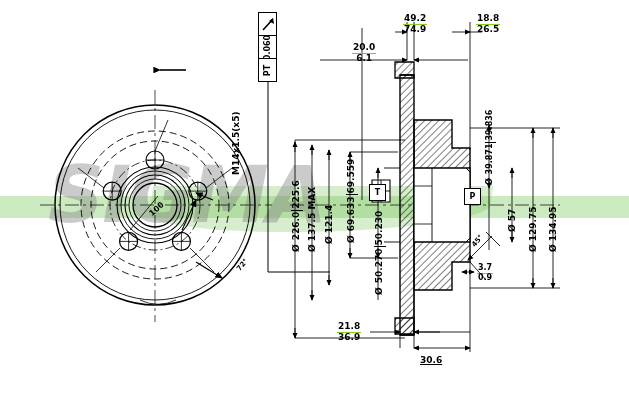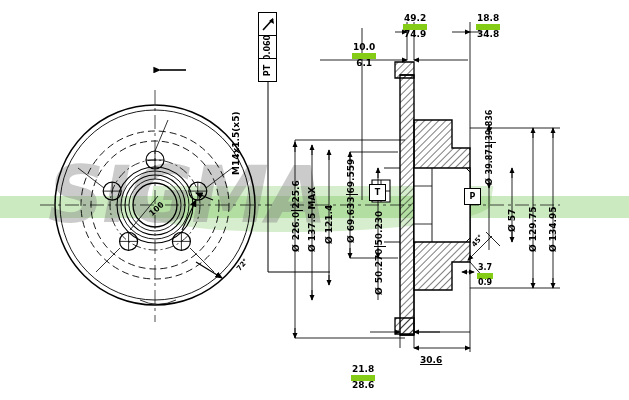--- a/index.html
+++ b/index.html
@@ -40,21 +40,21 @@
   
   .lbl{
     position:absolute;z-index:20;
     font-family:"DejaVu Sans", sans-serif;
     font-weight:bold;font-size:9px;line-height:9.5px;
     color:#000;white-space:nowrap;
   }
   .lbl.small{font-size:8px;line-height:8.5px;}
   .lbl.tiny{font-size:7px;line-height:7.5px;}
   .stack{display:flex;flex-direction:column;align-items:center;}
-  .stack .top{border-bottom:6px solid #84cc16;padding:0 1px;}
+  .stack .top{border-bottom:1px solid #84cc16;padding:0 1px;}
   .stack .bot{padding:0 1px;}
 
   .vstack{
     display:inline-flex;flex-direction:row;align-items:center;
   }
   .vstack .c1{border-right:1px solid #000;padding:1px 1px;}
   .vstack .c2{padding:1px 1px;}
 
   
   .fcf{
@@ -315,27 +315,27 @@
   <div class="lbl" style="left:403px;top:14px;">
     <div class="stack">
       <div class="top">49.2</div>
       <div class="bot">74.9</div>
     </div>
   </div>
 
   <div class="lbl" style="left:476px;top:14px;">
     <div class="stack">
       <div class="top">18.8</div>
-      <div class="bot">34.8</div>
+      <div class="bot">26.5</div>
     </div>
   </div>
 
   <div class="lbl" style="left:352px;top:43px;">
     <div class="stack">
-      <div class="top">10.0</div>
+      <div class="top">20.0</div>
       <div class="bot">6.1</div>
     </div>
   </div>
 
   <div class="lbl" style="left:291px;top:252px;transform:rotate(-90deg);transform-origin:left top;">
     <span>Ø</span>
     <span class="vstack">
       <span class="c1">226.0</span>
       <span class="c2">225.6</span>
     </span>
@@ -368,24 +368,24 @@
       <span class="c2">39.836</span>
     </span>
   </div>
 
   <div class="lbl" style="left:508px;top:232px;transform:rotate(-90deg);transform-origin:left top;">Ø 57</div>
 
   <div class="lbl" style="left:529px;top:252px;transform:rotate(-90deg);transform-origin:left top;">Ø 129.75</div>
 
   <div class="lbl" style="left:549px;top:252px;transform:rotate(-90deg);transform-origin:left top;">Ø 134.95</div>
 
-  <div class="lbl" style="left:351px;top:322px;margin-top:43px;">
+  <div class="lbl" style="left:337px;top:322px;">
     <div class="stack">
       <div class="top">21.8</div>
-      <div class="bot">28.6</div>
+      <div class="bot">36.9</div>
     </div>
   </div>
 
   <div class="lbl" style="left:420px;top:356px;text-decoration:underline;">30.6</div>
 
   <div class="lbl small" style="left:477px;top:264px;">
     <div class="stack">
       <div class="top">3.7</div>
       <div class="bot">0.9</div>
     </div>

